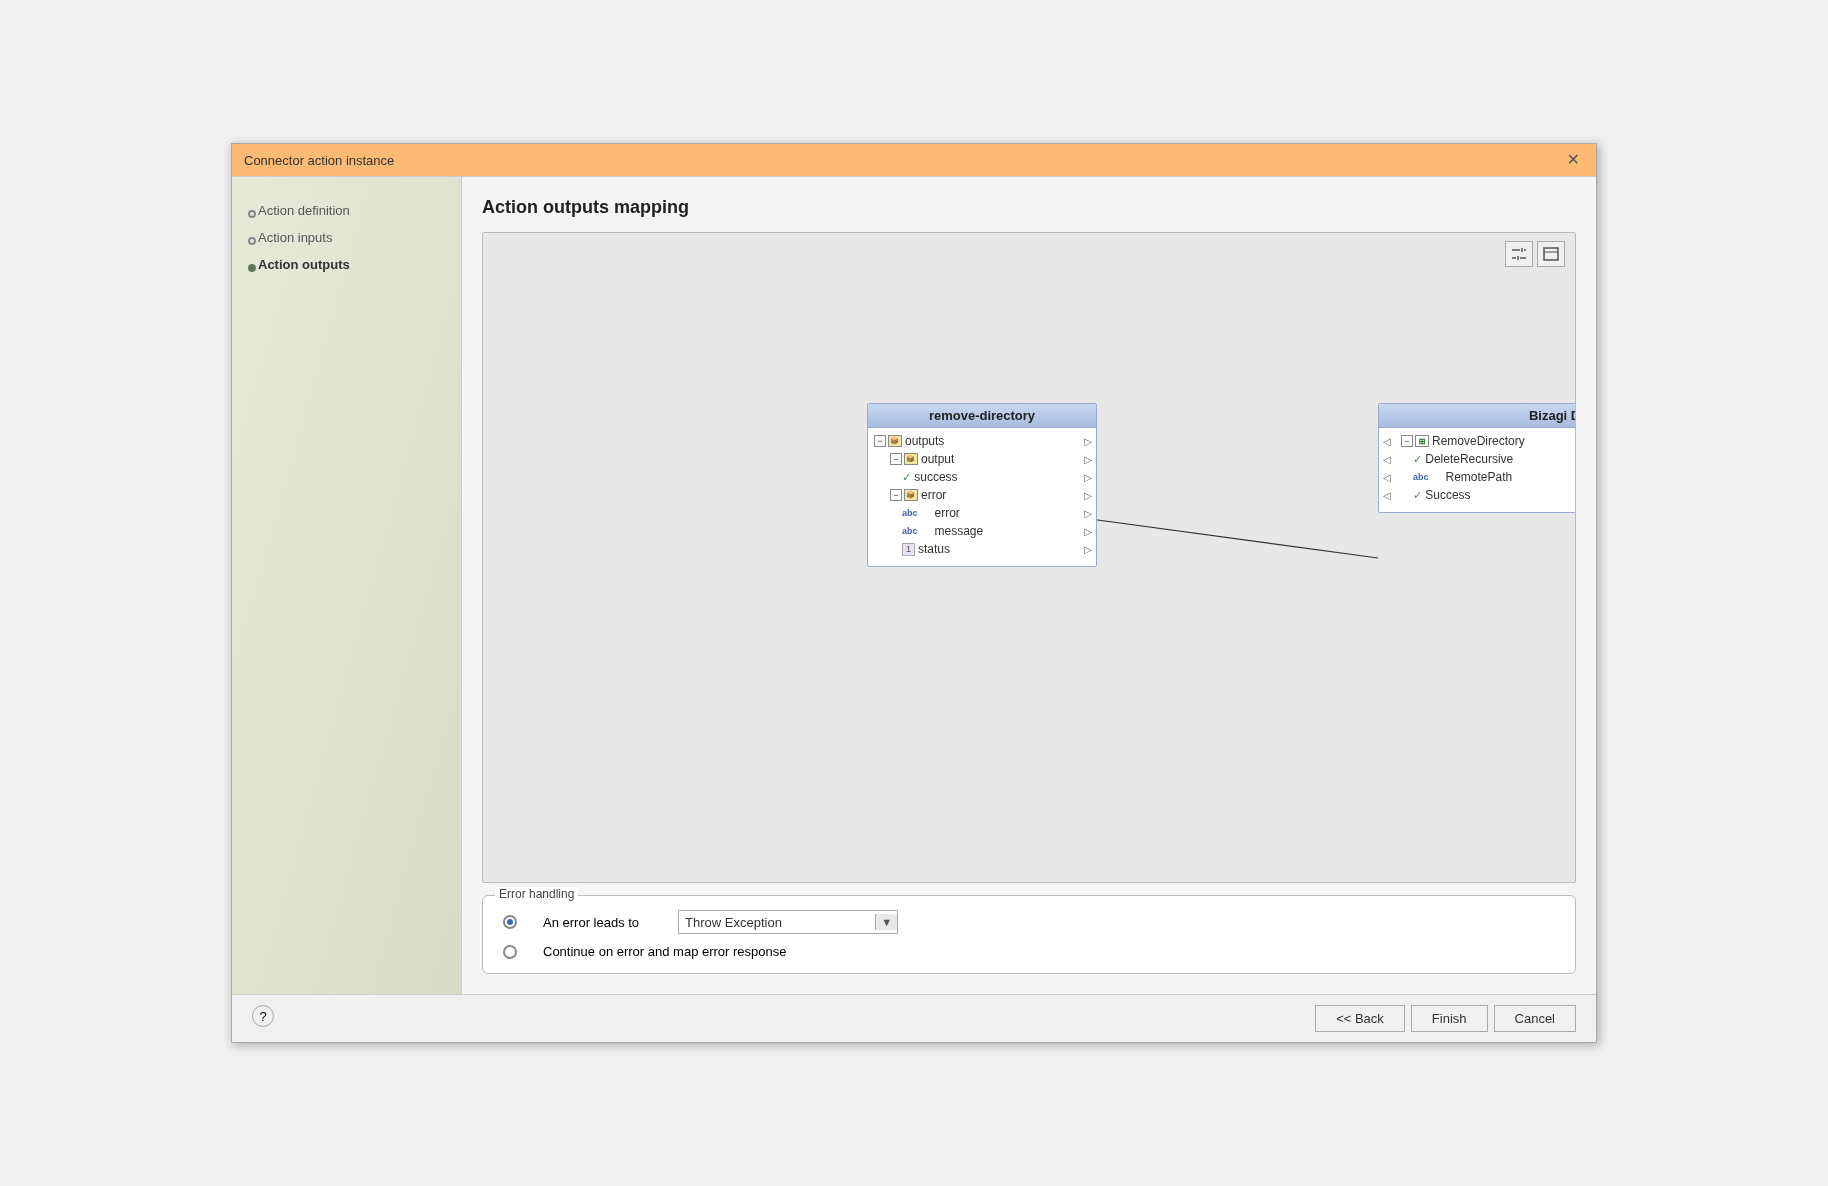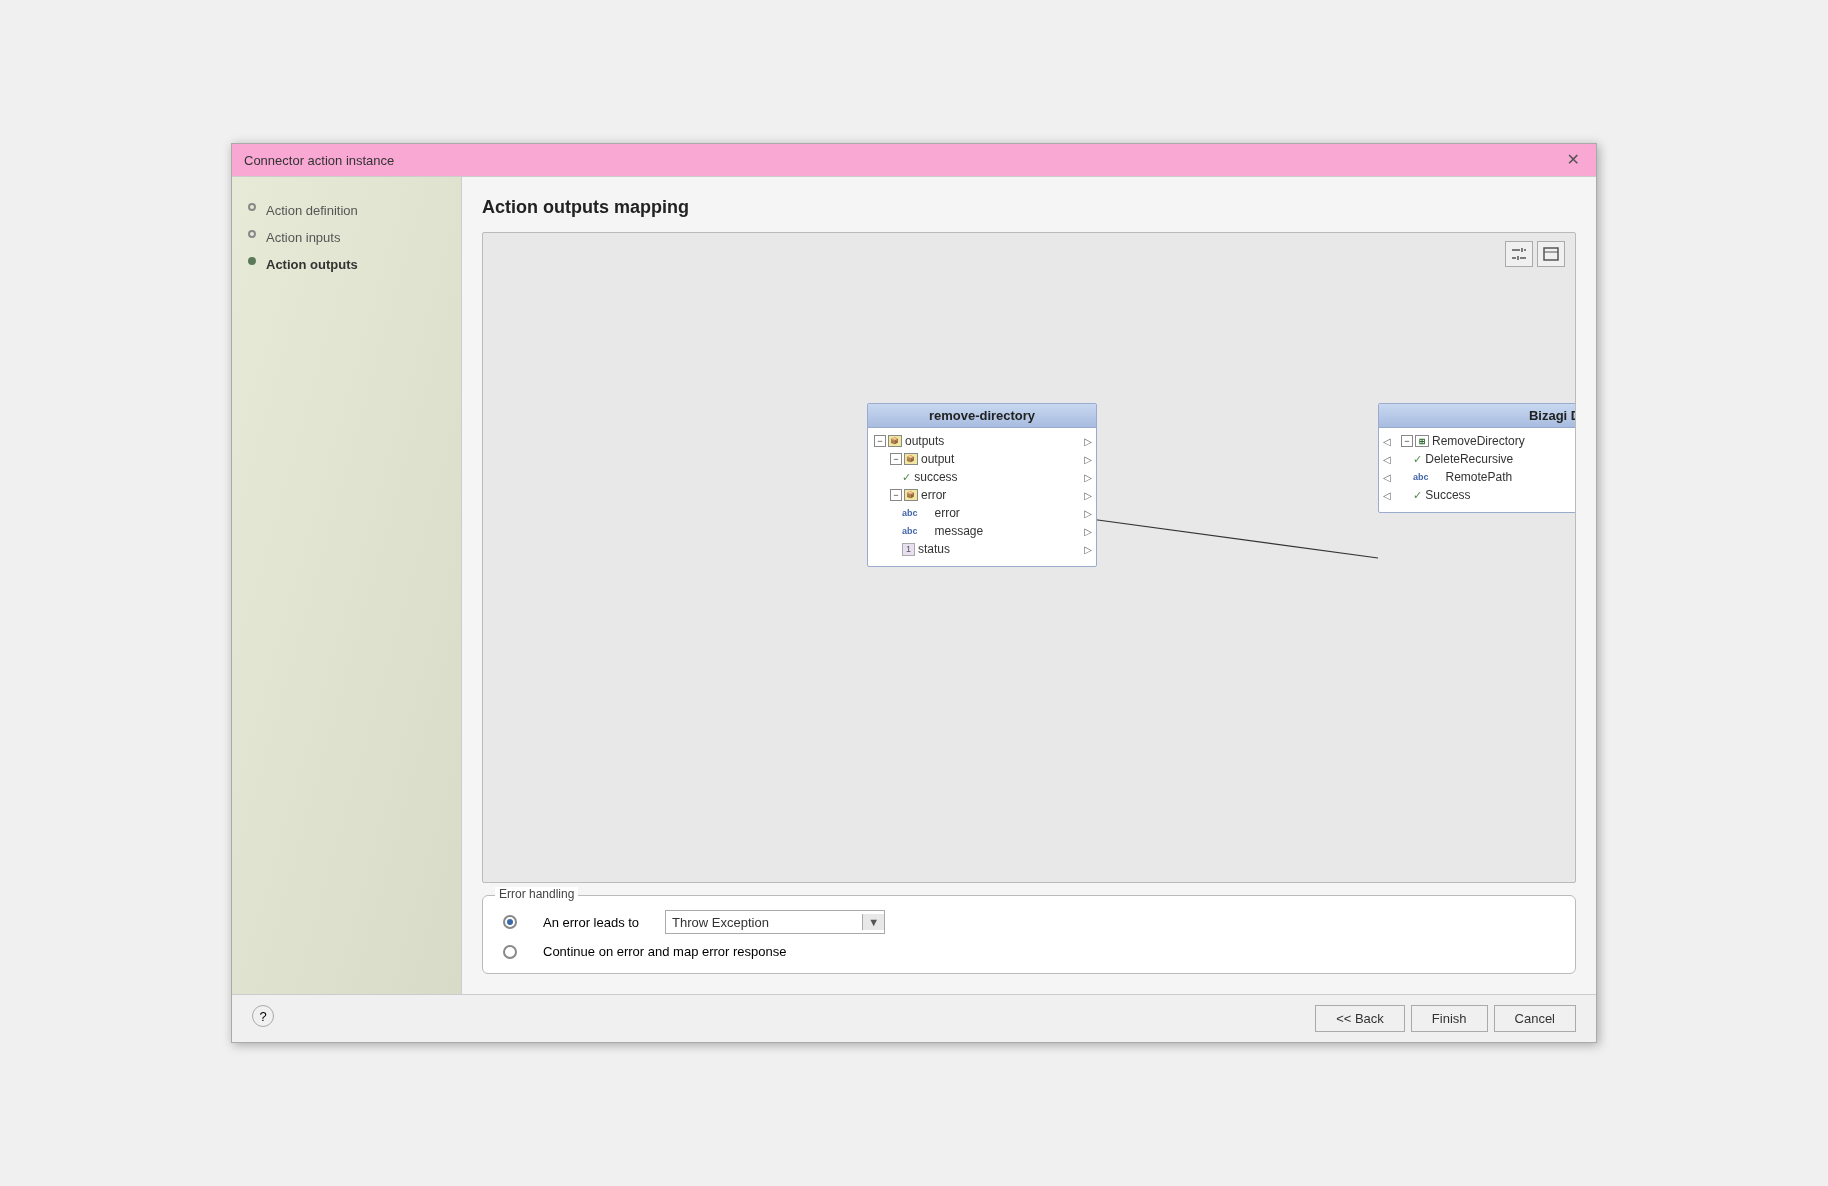--- a/index.html
+++ b/index.html
@@ -15,21 +15,21 @@
     .dialog {
       width: 1366px;
       height: 900px;
       background: #f5f5f5;
       border: 1px solid #aaa;
       box-shadow: 2px 2px 10px rgba(0,0,0,0.3);
       display: flex;
       flex-direction: column;
     }
     .title-bar {
-      background: #f9a8d4;
+      background: #fdba74;
       border-bottom: 1px solid #ccc;
       padding: 8px 12px;
       display: flex;
       justify-content: space-between;
       align-items: center;
       flex-shrink: 0;
     }
     .title-bar-title {
       font-size: 13px;
       color: #333;
@@ -50,22 +50,22 @@
     }
     .sidebar {
       width: 230px;
       background: linear-gradient(to bottom right, #e8ead8, #d8dbc8);
       padding: 20px 16px;
       flex-shrink: 0;
       border-right: 1px solid #ccc;
     }
     .sidebar-item {
       display: flex;
-      align-items: flex-start;
-      gap: 10px;
+      align-items: flex-end;
+      gap: 2px;
       padding: 6px 0;
       color: #555;
       cursor: pointer;
       font-size: 13px;
     }
     .sidebar-item.active {
       color: #333;
       font-weight: bold;
     }
     .sidebar-dot {
@@ -266,20 +266,21 @@
     }
     .dropdown {
       display: flex;
       align-items: center;
       border: 1px solid #aaa;
       background: white;
       padding: 3px 6px;
       min-width: 220px;
       font-size: 13px;
       color: #333;
+      margin-left: 13px;
     }
     .dropdown-arrow {
       margin-left: auto;
       font-size: 11px;
       color: #555;
       background: #e8e8e8;
       padding: 2px 5px;
       border-left: 1px solid #aaa;
       margin-right: -6px;
     }

